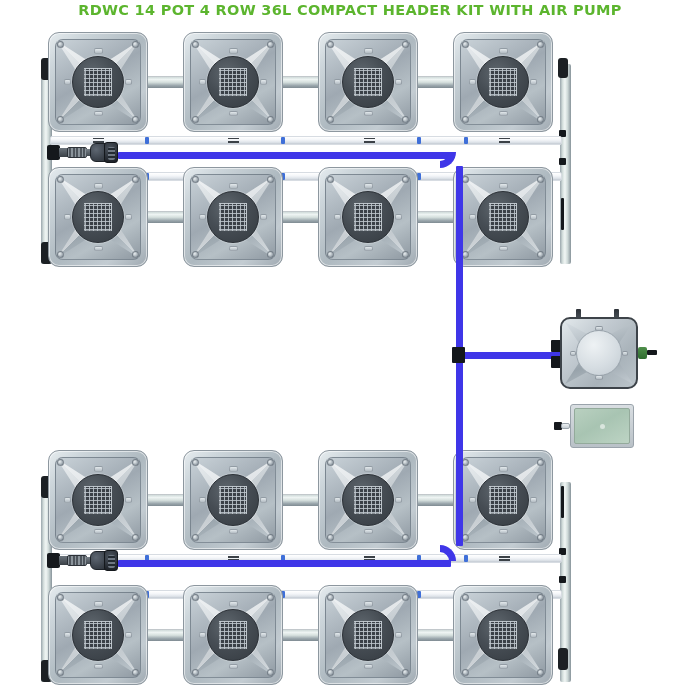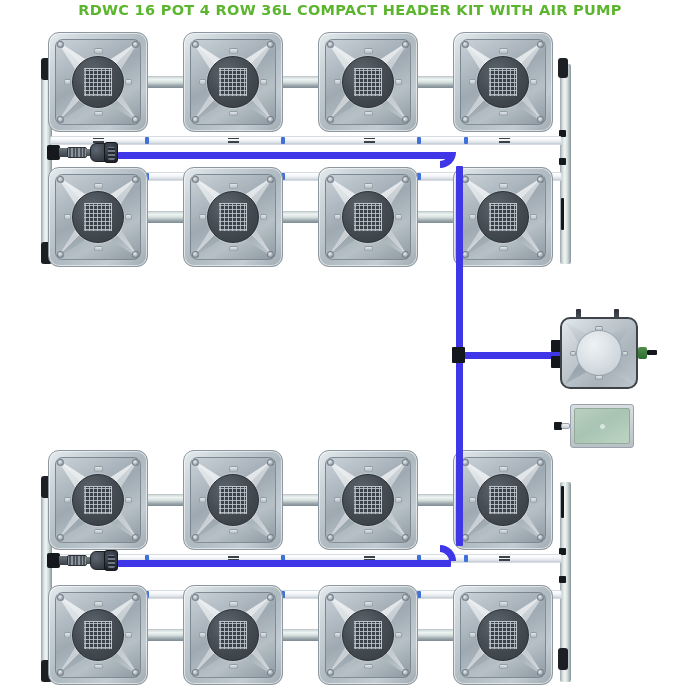--- a/index.html
+++ b/index.html
@@ -239,21 +239,21 @@
   .greennub {
     position: absolute; width: 9px; height: 12px; border-radius: 2px;
     background: linear-gradient(#4f8f4a,#2f6b30);
   }
 </style>
 </head>
 <body>
 
 <div id="stage">
 
-  <div id="title">RDWC 16 POT 4 ROW 36L COMPACT HEADER KIT WITH AIR PUMP</div>
+  <div id="title">RDWC 14 POT 4 ROW 36L COMPACT HEADER KIT WITH AIR PUMP</div>
 
   <div class="hpipe pc" style="left:146px;top:76px;width:40px;"></div>
   <div class="hpipe pc" style="left:281px;top:76px;width:40px;"></div>
   <div class="hpipe pc" style="left:416px;top:76px;width:40px;"></div>
 
   <div class="hpipe pc" style="left:146px;top:211px;width:40px;"></div>
   <div class="hpipe pc" style="left:281px;top:211px;width:40px;"></div>
   <div class="hpipe pc" style="left:416px;top:211px;width:40px;"></div>
 
   <div class="vpipe pc" style="left:41px;top:64px;height:200px;"></div>

